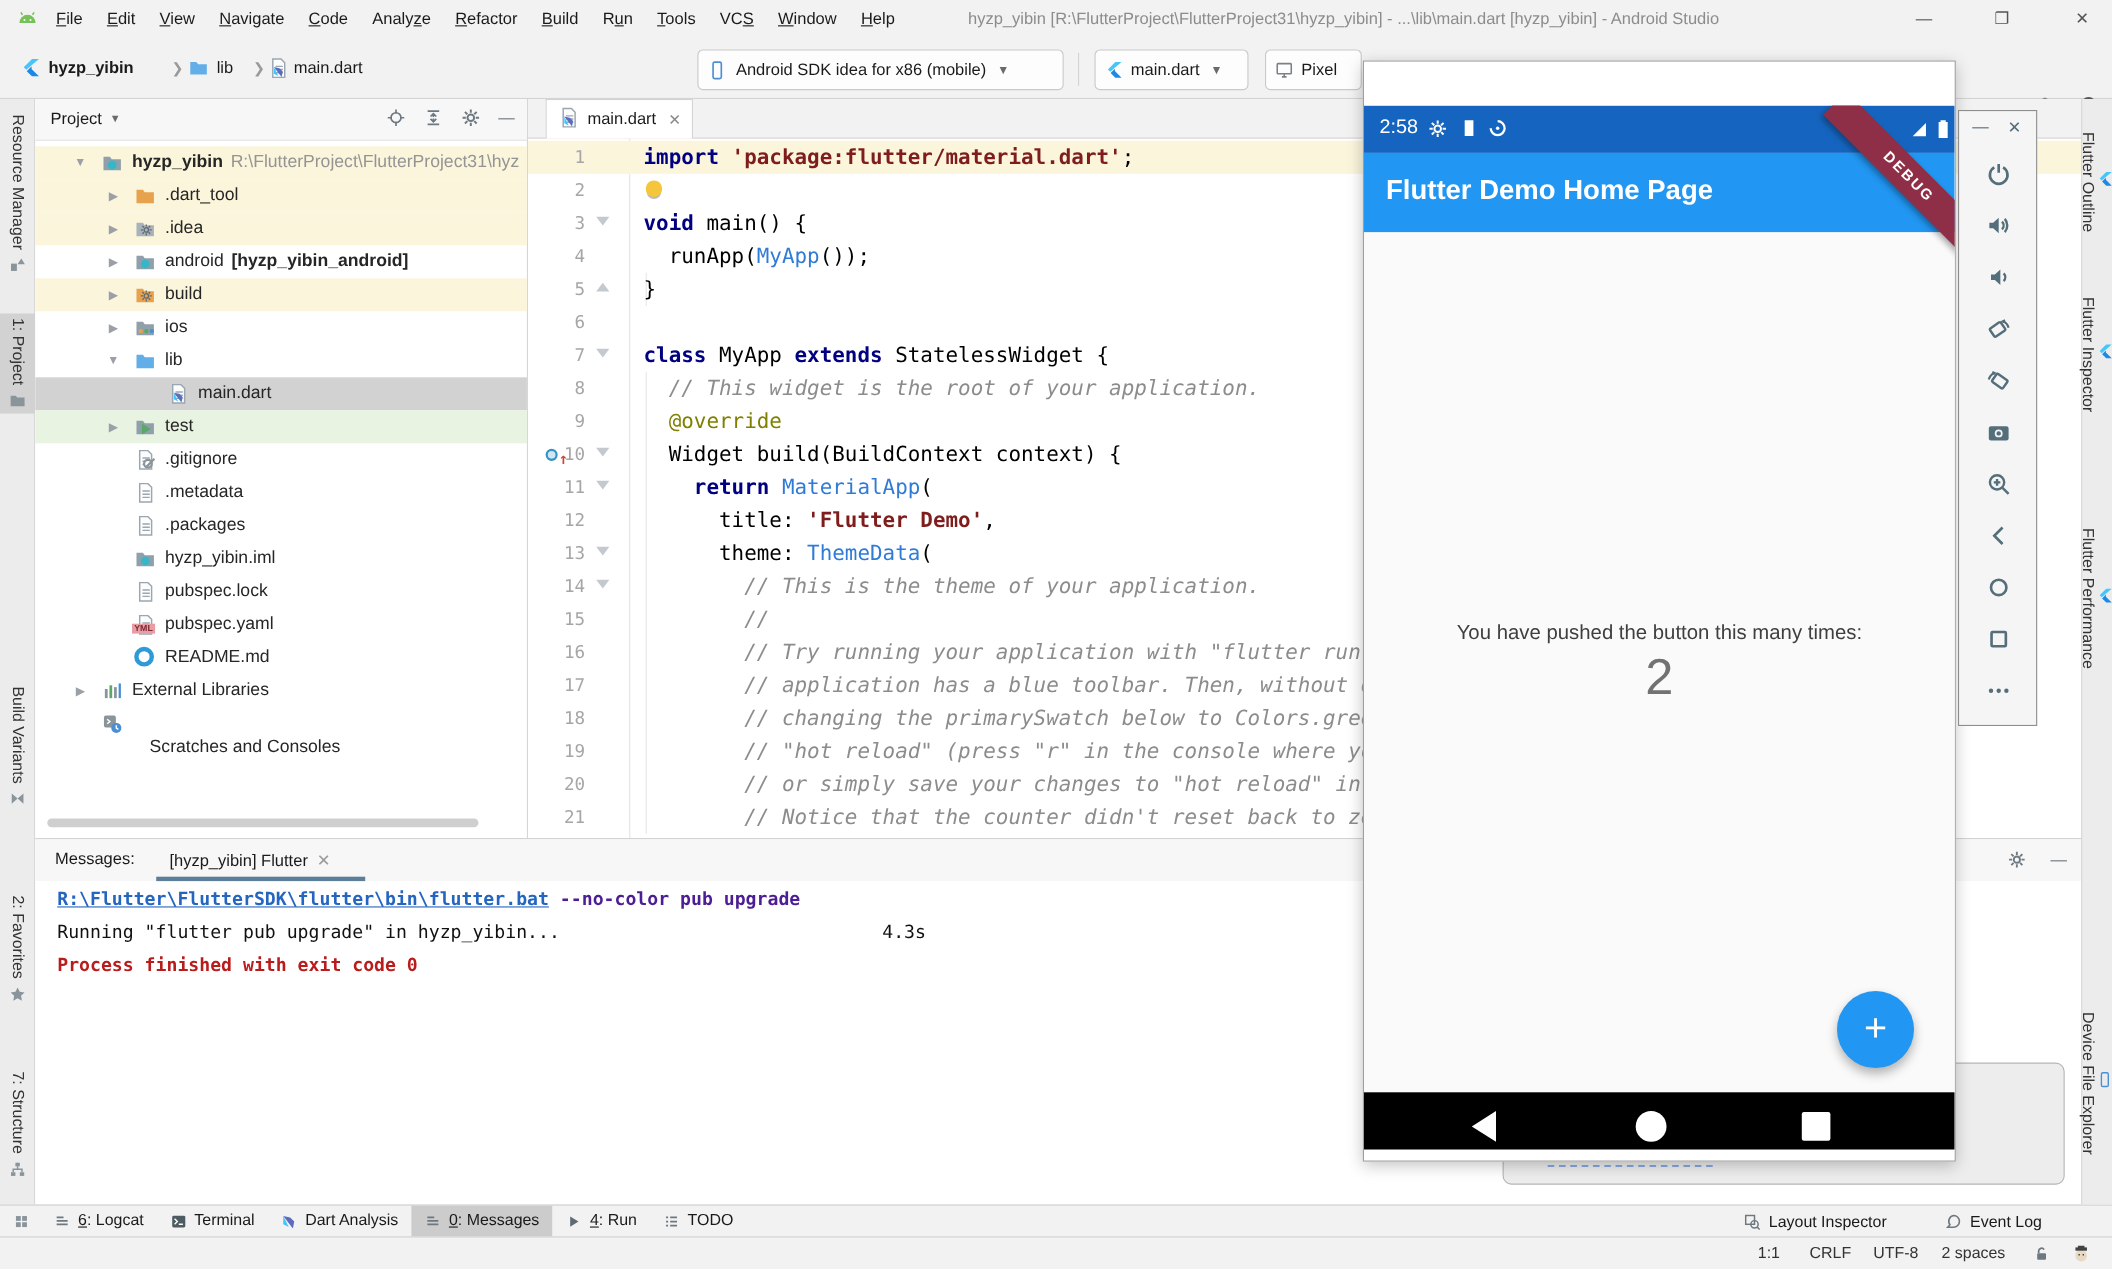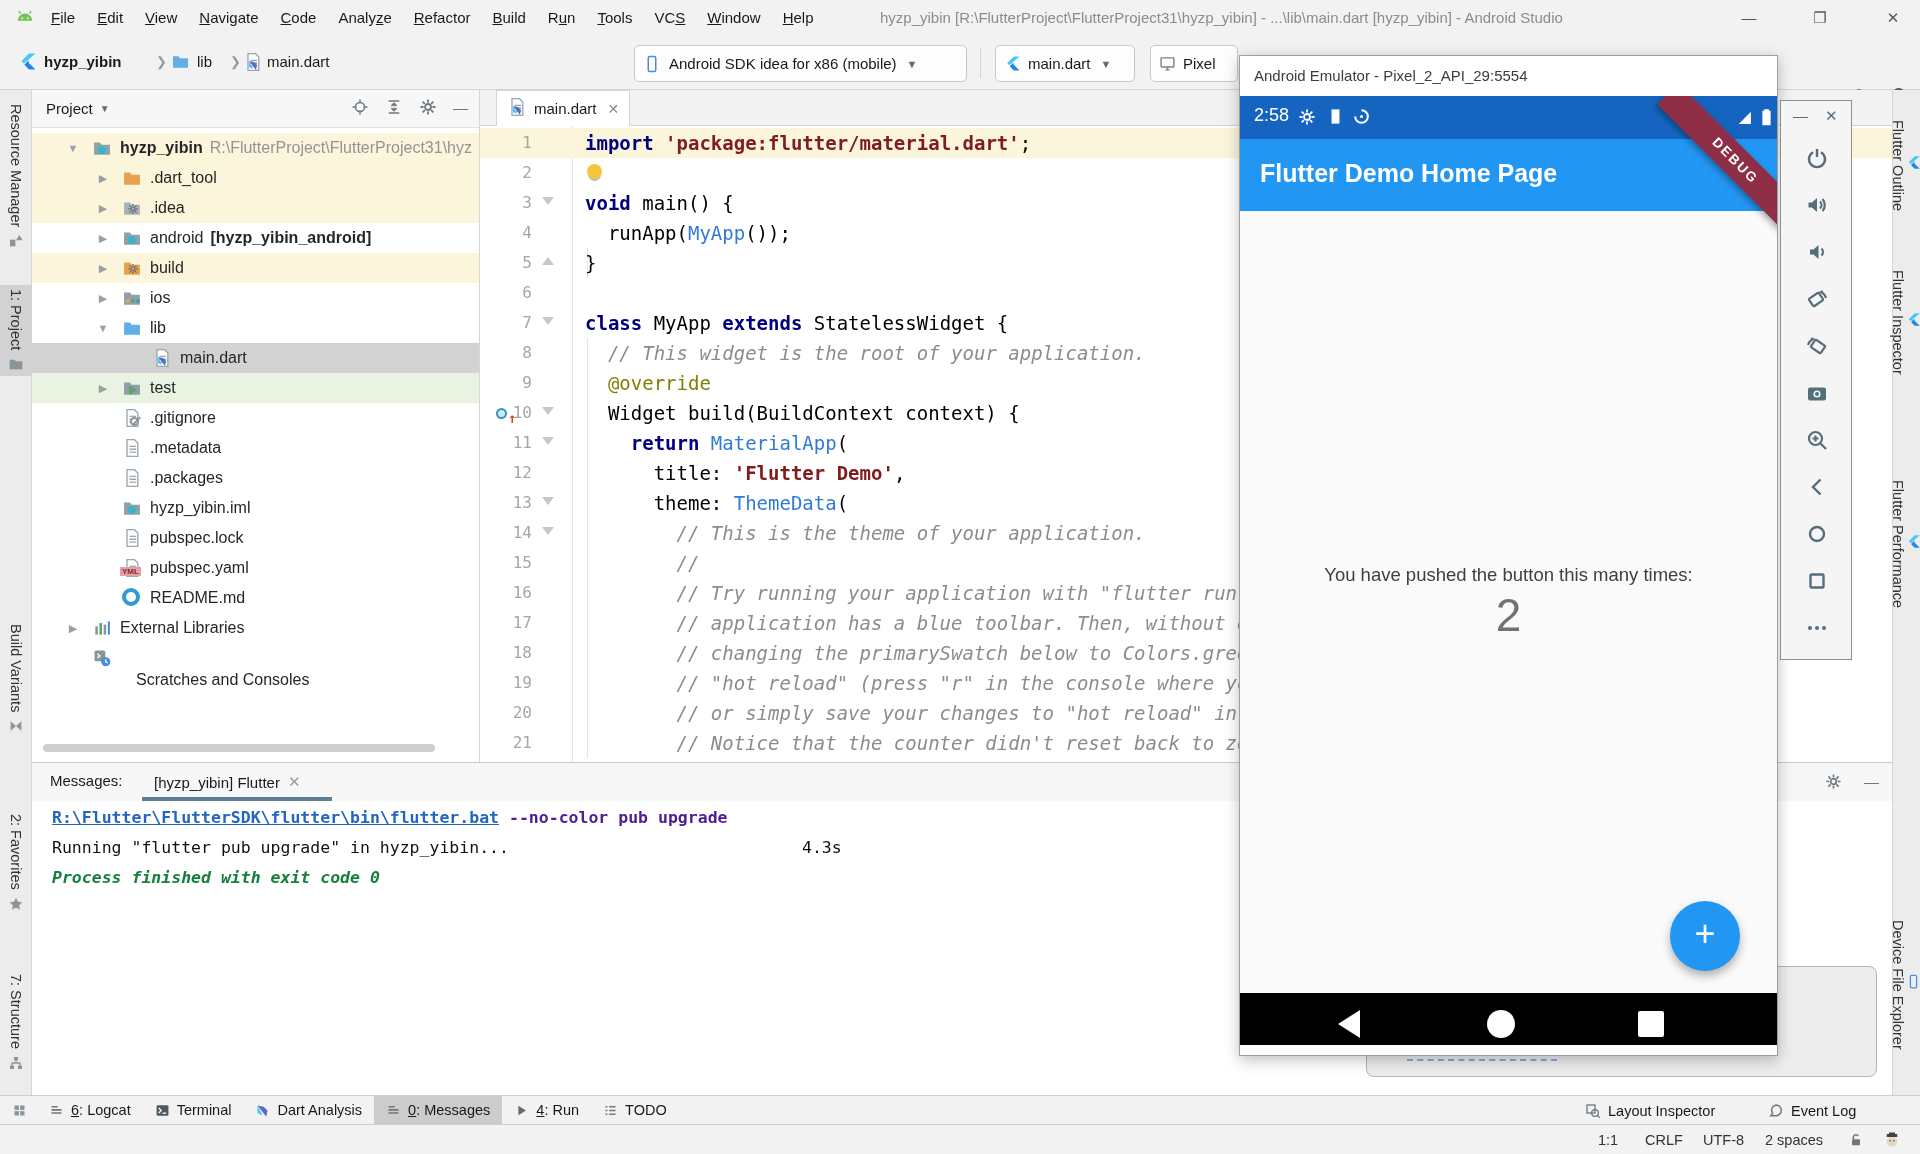--- a/index.html
+++ b/index.html
@@ -74,21 +74,21 @@
   #msg-header { position:absolute; left:0; top:0; width:1860px; height:38px; background:#F7F7F7; }
   #msg-label { position:absolute; left:18px; top:9px; font-size:15px; color:#1a1a1a; }
   #msg-tab { position:absolute; left:110px; top:0; height:38px; display:flex; align-items:center; gap:8px; padding:0 12px; font-size:15px; color:#1a1a1a; }
   #msg-tab .x { color:#9a9a9a; }
   #msg-underline { position:absolute; left:110px; top:34px; width:190px; height:4px; background:#5C7E99; }
   .msg-hicon { position:absolute; top:10px; color:#6E7880; }
   .conline { position:absolute; left:20px; height:30px; line-height:30px; font-family:"DejaVu Sans Mono", monospace; font-size:16.5px; white-space:pre; }
   .lnk { color:#2465C0; text-decoration:underline; font-weight:bold; }
   .cmd { color:#4c1d95; font-weight:bold; }
   .pln { color:#111; }
-  .inf { color:#15803d; font-weight:bold;font-style:italic; }
+  .inf { color:#b91c1c; font-weight:bold; }
   #con-dur { position:absolute; left:770px; top:70px; height:30px; line-height:30px; font-family:"DejaVu Sans Mono", monospace; font-size:16.5px; color:#111; }
 
   
   #bottombar { left:0; top:1095px; width:1920px; height:29px; background:#F2F2F2; border-top:1px solid #CFCFCF; display:flex; align-items:center; }
   .bb-item { display:flex; align-items:center; gap:7px; font-size:14.5px; color:#1a1a1a; padding:0 12px; height:29px; }
   .bb-item.sel { background:#CCCCCC; }
   .bb-right { position:absolute; display:flex; align-items:center; gap:7px; font-size:14.5px; color:#1a1a1a; height:29px; }
   #statusbar { left:0; top:1124px; width:1920px; height:30px; background:#F2F2F2; border-top:1px solid #CFCFCF; }
   .sb-item { position:absolute; top:0; height:30px; line-height:30px; font-size:14.5px; color:#333; }
 
@@ -677,21 +677,20 @@
         </span>
         <span>Device File Explorer</span>
       </div>
     </div>
 
   <div class="abs" id="popup">
     <div class="dash"></div>
   </div>
 
   <div class="abs" id="emulator">
-    <div id="emu-title">Android Emulator - Pixel_2_API_29:5554</div>
     <div id="emu-screen">
       <div id="emu-status">
         <span id="emu-time">2:58</span>
         <span class="abs" style="left:58px;top:12px;" id="st-gear">
             <svg width="18" height="18" viewBox="0 0 24 24">
               <circle cx="12" cy="12" r="4" fill="none" stroke="#fff" stroke-width="2.4"></circle>
               <path d="M12 2v4M12 18v4M2 12h4M18 12h4M4.9 4.9l2.9 2.9M16.2 16.2l2.9 2.9M19.1 4.9l-2.9 2.9M7.8 16.2l-2.9 2.9" stroke="#fff" stroke-width="2.4"></path>
             </svg>
           </span>
         <span class="abs" style="left:86px;top:11px;" id="st-sd">

